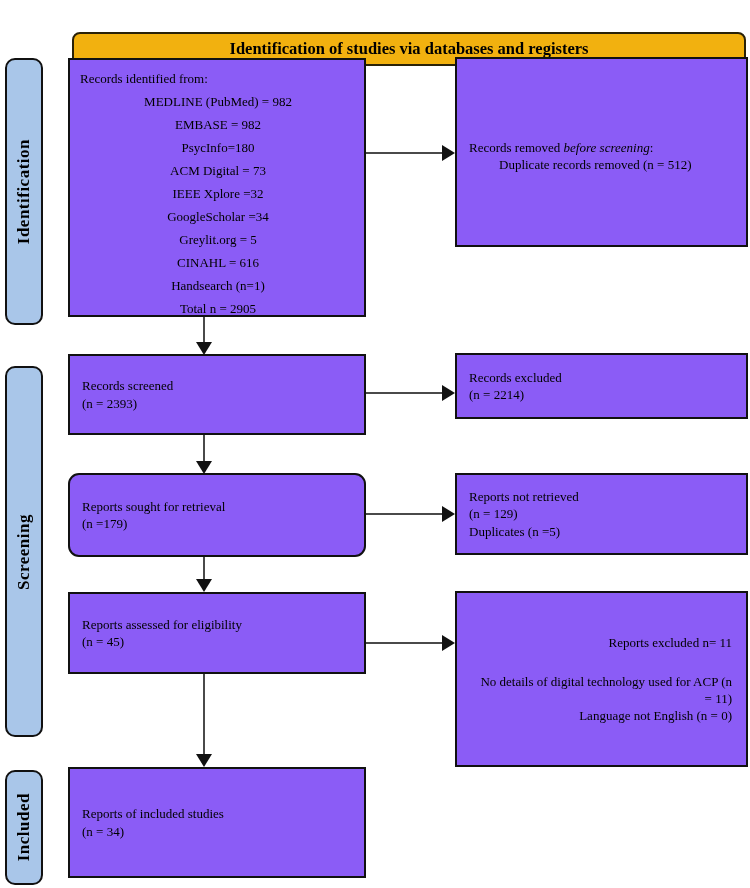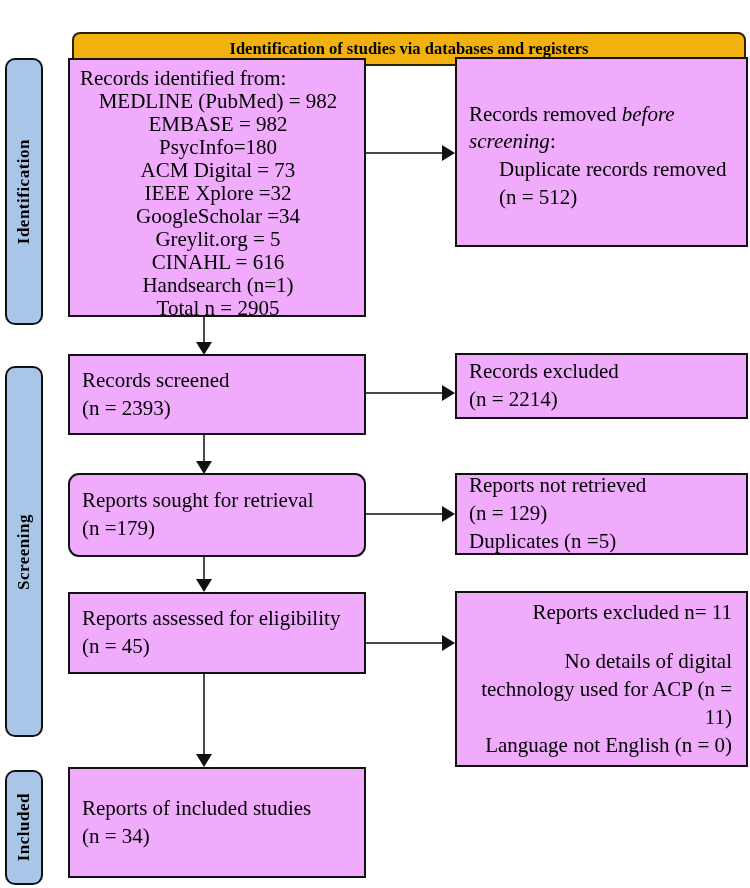--- a/index.html
+++ b/index.html
@@ -46,23 +46,23 @@
     letter-spacing: 0.5px;
     white-space: nowrap;
   }
   .stage-identification { top: 58px; height: 267px; }
   .stage-screening      { top: 366px; height: 371px; }
   .stage-included       { top: 770px; height: 115px; }
 
   
   .fbox {
     position: absolute;
-    background: #f0abfc;
+    background: #8b5cf6;
     border: 2px solid #111;
-    font-size: 21px;
+    font-size: 13px;
     line-height: 1.32;
   }
   .col-left  { left: 68px;  width: 298px; }
   .col-right { left: 455px; width: 293px; }
 
   .box-identified { top: 58px; height: 259px; padding: 7px 8px 0 10px; }
   .box-identified .ttl { text-align: left; }
   .box-identified .ln  { text-align: center; }
   .box-identified div  { line-height: 23px; }
 

